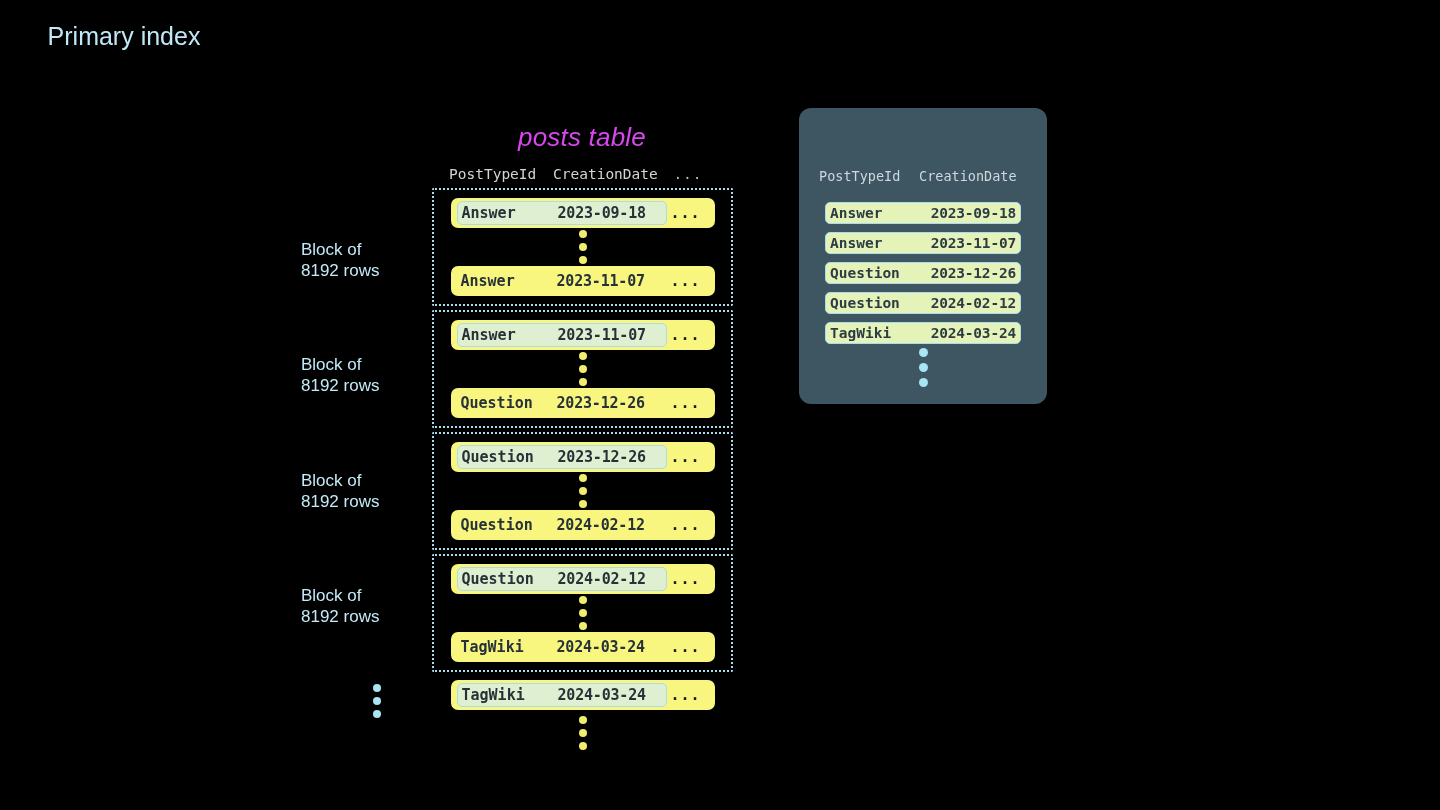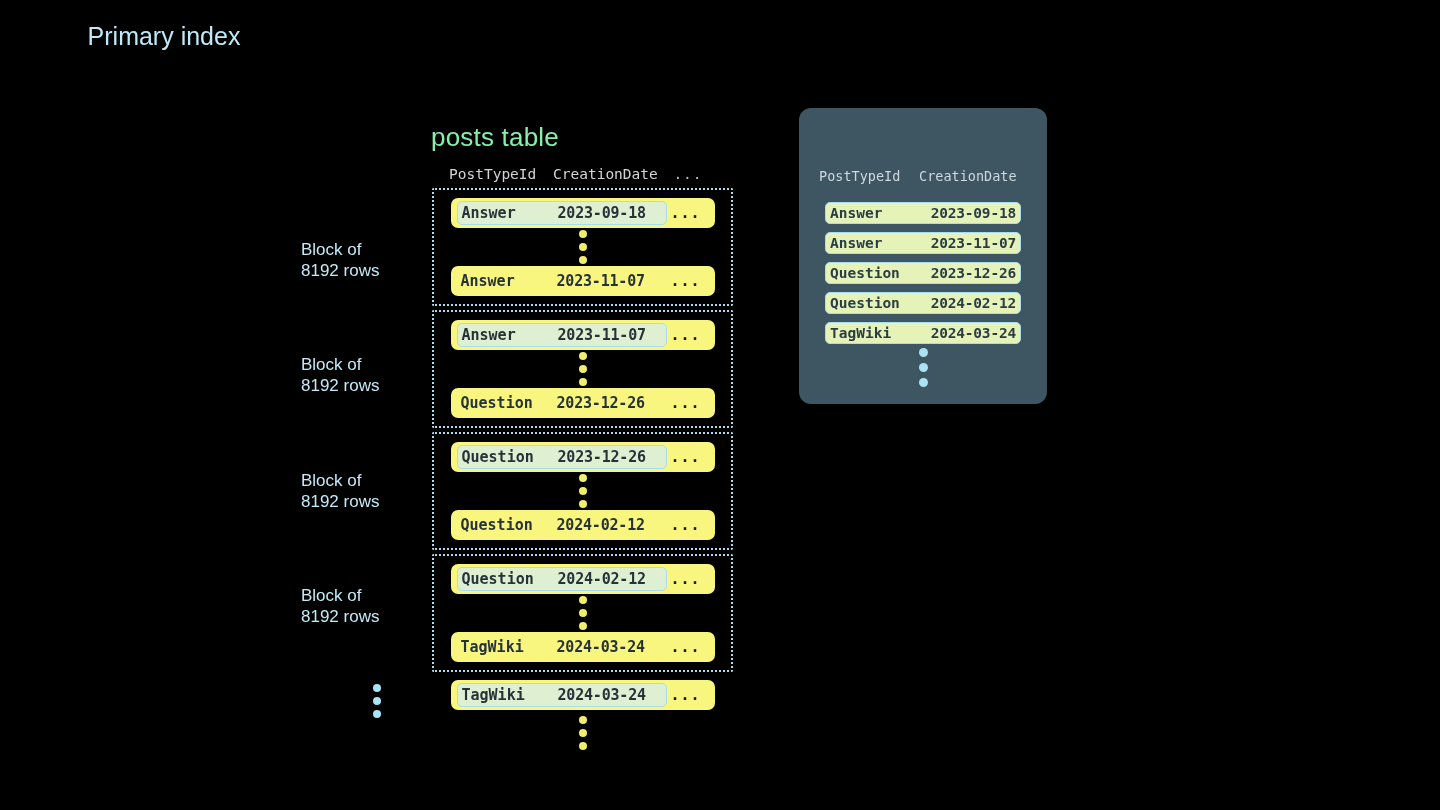--- a/index.html
+++ b/index.html
@@ -8,23 +8,24 @@
     background:#000000;
     font-family:"Liberation Sans", sans-serif;
     overflow:hidden;
     position:relative;
   }
   .stage{position:absolute;left:0;top:0;width:1440px;height:810px;}
 
   
   .posts-title{
     position:absolute;left:431px;top:122px;width:302px;
-    text-align:left;
-    font-size:26px;color:#86efac;
+    text-align:center;
+    font-size:26px;color:#d946ef;
     letter-spacing:.2px;
+    font-style:italic;
   }
   .posts-header{
     position:absolute;left:449px;top:166px;width:264px;
     font-family:"DejaVu Sans Mono", monospace;
     font-size:14.5px;color:#d4d4d4;
     display:flex;align-items:center;
   }
   .posts-header .h-type{width:104px;}
   .posts-header .h-date{width:110px;}
   .posts-header .h-dots{flex:1;text-align:center;color:#b9b9b9;letter-spacing:1px;}
@@ -101,21 +102,21 @@
   
   .index-panel{
     position:absolute;left:799px;top:108px;
     width:248px;height:296px;
     background:#3e5562;
     border-radius:12px;
     box-sizing:border-box;
   }
   .index-title{
     position:absolute;left:0;top:22px;width:248px;
-    text-align:center;font-size:25px;color:#bfe9f7;padding-left:40px;
+    text-align:center;font-size:25px;color:#bfe9f7;
   }
   .index-header{
     position:absolute;left:20px;top:166px;width:210px;
     font-family:"DejaVu Sans Mono", monospace;
     font-size:13.5px;color:#cdd9df;
     display:flex;
   }
   .index-header .ih-type{width:100px;}
   .index-header .ih-date{flex:1;}
   .index-rows{position:absolute;left:825px;top:202px;width:196px;}

